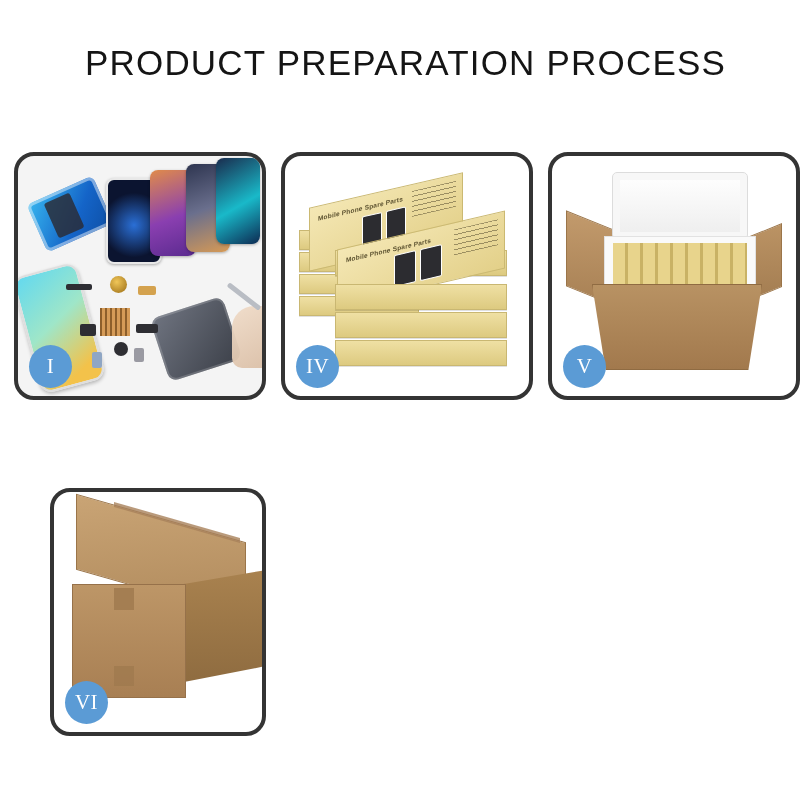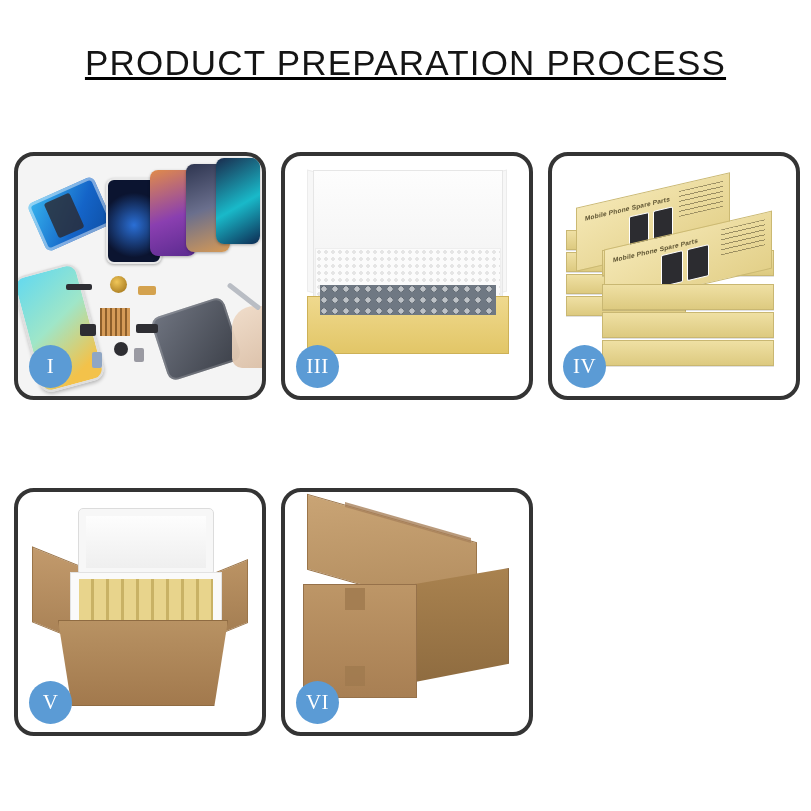--- a/index.html
+++ b/index.html
@@ -1,21 +1,21 @@
 <!DOCTYPE html>
 <html><head>
 <meta charset="utf-8">
 <style>
   html,body{margin:0;padding:0;}
   body{
     width:811px;height:811px;background:#ffffff;
     font-family:"Liberation Sans",sans-serif;
     overflow:hidden;position:relative;
   }
-  .page{width:811px;height:811px;position:relative;box-sizing:border-box;text-decoration:underline;}
+  .page{width:811px;height:811px;position:relative;box-sizing:border-box;}
 
   .header{text-align:center;padding-top:44px;}
   .title{
     font-size:35px;letter-spacing:1.2px;color:#151515;
     font-weight:400;line-height:1.1;white-space:nowrap;
   }
   .subtitle{
     font-size:15.5px;color:#1d1d1d;margin-top:12px;
     letter-spacing:.1px;white-space:nowrap;
   }
@@ -167,21 +167,21 @@
     clip-path:polygon(0 0,100% 0,92% 100%,8% 100%);}
   .foamlid{position:absolute;left:60px;top:16px;width:134px;height:66px;border-radius:5px;
     background:linear-gradient(180deg,#ffffff,#ededed);border:1px solid #dcdcdc;
     box-shadow:inset 0 0 0 7px #f7f7f7;}
   .foambox{position:absolute;left:52px;top:80px;width:150px;height:62px;
     background:#fafafa;border:1px solid #e2e2e2;}
   .ybars{position:absolute;left:8px;top:6px;width:134px;height:48px;
     background:repeating-linear-gradient(90deg,#e8d48c 0 12px,#c9b265 12px 15px);}
 
   
-  .p6{background:#ffffff;}
+  .p6{background:#ffffff;margin-left:36px;}
   .ctop{position:absolute;left:22px;top:26px;width:168px;height:74px;
     background:linear-gradient(160deg,#c9a475,#b08a5c);transform:skewY(16deg);border:1px solid #9b7549;}
   .cfront{position:absolute;left:18px;top:92px;width:112px;height:112px;
     background:linear-gradient(180deg,#bd9667,#a87f53);border:1px solid #96714a;}
   .cside{position:absolute;left:130px;top:76px;width:92px;height:112px;
     background:linear-gradient(180deg,#a9824f,#8f6c40);border:1px solid #8a6740;
     clip-path:polygon(0 16px,100% 0,100% 84%,0 100%);}
   .tape{position:absolute;background:#a07a4f;opacity:.85;}
   .t1{left:60px;top:96px;width:20px;height:22px;}
   .t2{left:60px;top:174px;width:20px;height:20px;}
@@ -217,32 +217,20 @@
         <div class="bit b5"></div>
         <div class="bit b6"></div>
         <div class="bit b7"></div>
         <div class="hand"></div>
         <div class="tweez"></div>
       </div>
       <div class="badge">I</div>
     </div>
 
 
-    <div class="panel p3">
-      <div class="stage">
-        <div class="lidflapL"></div>
-        <div class="lidflapR"></div>
-        <div class="lidback"></div>
-        <div class="foam"></div>
-        <div class="tray">
-          <div class="trayin"></div>
-        </div>
-      </div>
-      <div class="badge">III</div>
-    </div>
 
     <div class="panel p4">
       <div class="stage">
         <div class="stack">
           <div class="sbox" style="left:0;top:54px;width:118px;height:18px;"></div>
           <div class="sbox" style="left:0;top:76px;width:118px;height:18px;"></div>
           <div class="sbox" style="left:0;top:98px;width:118px;height:18px;"></div>
           <div class="sbox" style="left:0;top:120px;width:118px;height:18px;"></div>
 
           <div class="lidtop" style="left:10px;top:14px;">

